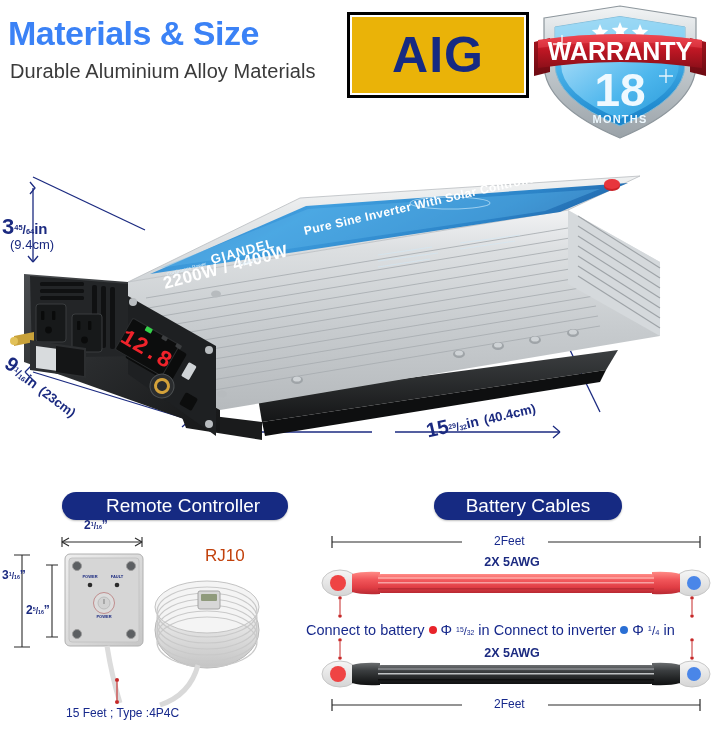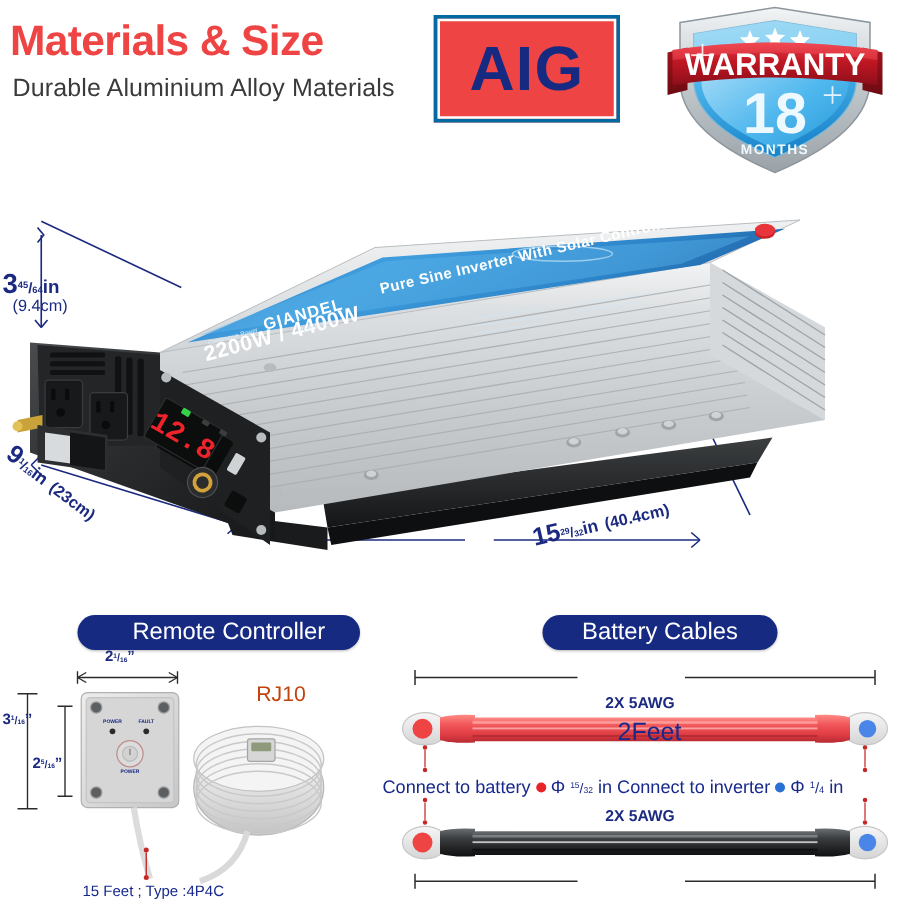--- a/index.html
+++ b/index.html
@@ -10,31 +10,31 @@
     position:relative;
     overflow:hidden;
     color:#1a2a7a;
   }
   .abs{position:absolute;}
 
   
   #header-title{
     left:8px; top:14px;
     font-size:34px; font-weight:700; letter-spacing:-0.5px;
-    color:#ef4444;
+    color:#3b82f6;
   }
   #header-subtitle{
     left:10px; top:60px;
     font-size:20px; font-weight:400; color:#3a3a3a;
     letter-spacing:.1px;
   }
   
   #aig-logo{
-    left:347px; top:12px; width:149px; height:86px;
-    border:3px solid #0369a1; background:#ef4444;
+    left:347px; top:12px; width:182px; height:86px;
+    border:3px solid #000000; background:#eab308;
     box-sizing:border-box;
     display:flex;align-items:center;justify-content:center;
   }
   #aig-logo .inner{
     width:100%;height:100%;border:2px solid #fff;box-sizing:border-box;
     display:flex;align-items:center;justify-content:center;
   }
   #aig-logo span{
     font-size:50px;font-weight:700;color:#162a82;letter-spacing:1px;
     font-family:"Liberation Sans", sans-serif;
@@ -75,21 +75,21 @@
   .smalldim{font-size:12px;color:#1b2a80;font-weight:600;white-space:nowrap;}
   .smalldim .frac{font-size:8.5px;}
 
   #remote-caption{
     left:66px;top:706px;font-size:12px;color:#17298c;font-weight:500;white-space:nowrap;
   }
   #rj10-label{left:205px;top:546px;font-size:17px;color:#c2410c;font-weight:500;}
 
   
   #cables-area{left:300px;top:528px;width:420px;height:201px;}
-  .feetlbl{font-size:20px;color:#17298c;font-weight:500;margin-top:41px;}
+  .feetlbl{font-size:12px;color:#17298c;font-weight:500;}
   .conn-txt{font-size:14.5px;color:#17298c;font-weight:500;white-space:nowrap;}
 
   .dot-red{display:inline-block;width:8px;height:8px;border-radius:50%;background:#e8232a;vertical-align:middle;}
   .dot-blue{display:inline-block;width:8px;height:8px;border-radius:50%;background:#2a6fd4;vertical-align:middle;}
 </style>
 </head>
 <body>
 
 <div class="abs" id="header-title">Materials &amp; Size</div>
 <div class="abs" id="header-subtitle">Durable Aluminium Alloy Materials</div>

